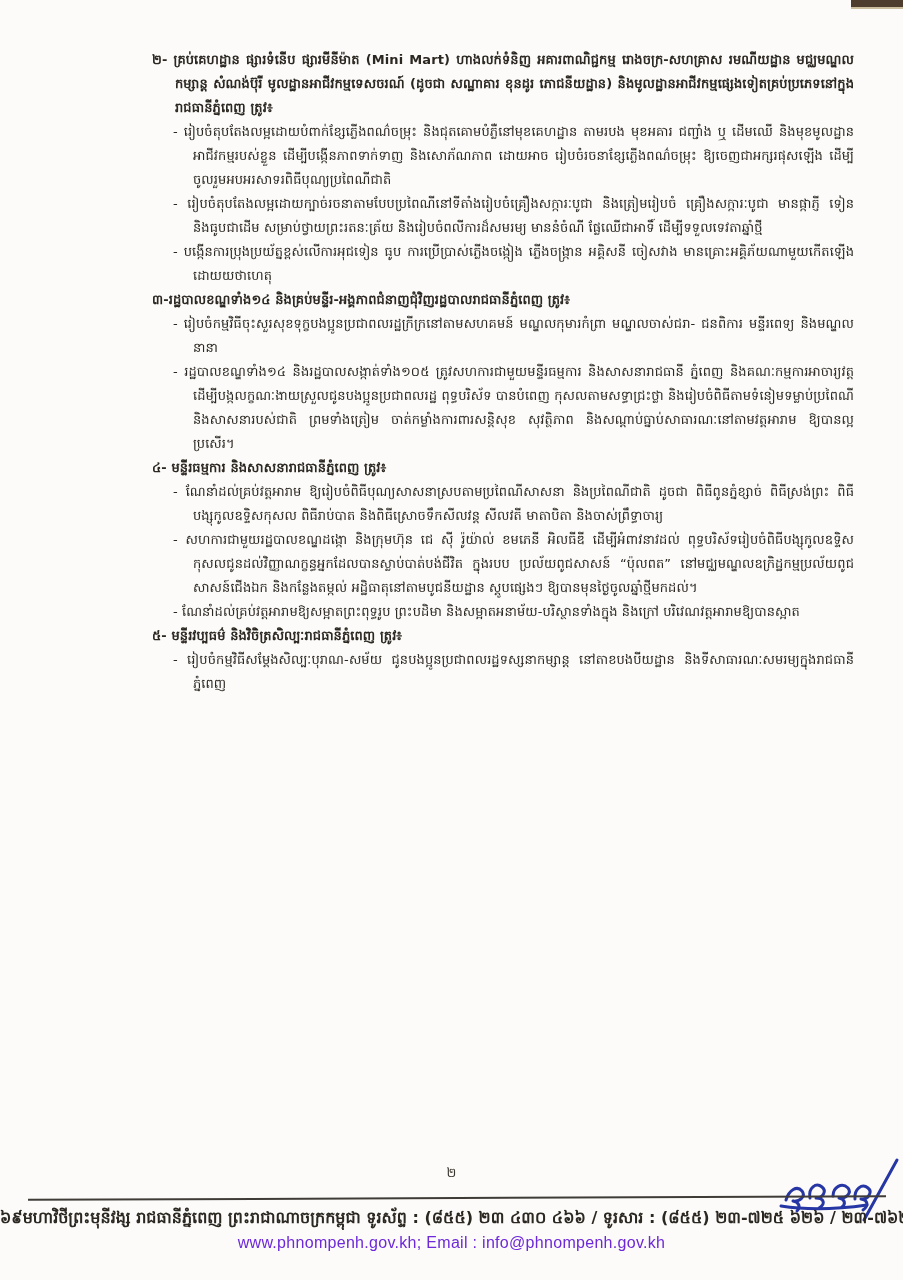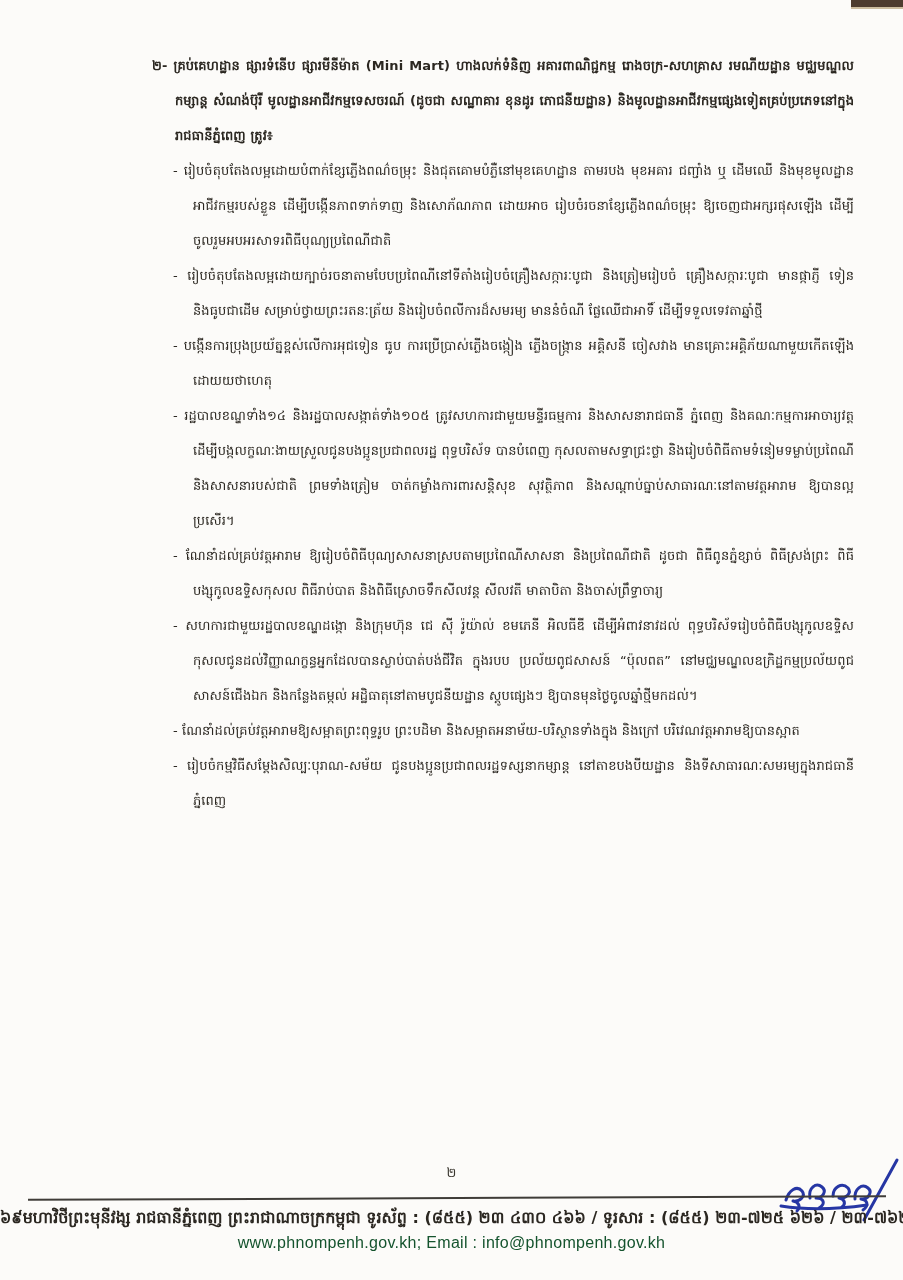--- a/index.html
+++ b/index.html
@@ -21,21 +21,21 @@
     width: 52px; height: 7px;
     background: #4e3c2f;
     border-bottom: 2px solid #cdbd9f;
   }
   .body-text {
     position: absolute;
     left: 152px; top: 48px;
     width: 702px; height: 1108px;
     overflow: hidden;
     font-size: 13px;
-    line-height: 35px;
+    line-height: 24px;
     text-align: justify;
     letter-spacing: 0.1px;
   }
   .section { margin: 0; }
   .intro {
     padding-left: 23px;
     text-indent: -23px;
     font-weight: bold;
   }
   .bullet {
@@ -71,47 +71,51 @@
     font-weight: bold;
     white-space: nowrap;
     overflow: hidden;
   }
   .footer-web {
     position: absolute;
     left: 0; right: 0; top: 1234px;
     text-align: center;
     font-size: 16px;
     letter-spacing: 0.3px;
-    color: #14532d;
+    color: #6d28d9;
     font-family: "Liberation Sans", sans-serif;
   }
 </style>
 </head>
 <body>
 
 <div class="page">
 
   <div class="corner-artifact"></div>
 
   <div class="body-text">
       <div class="section">
         <div class="intro">២- គ្រប់គេហដ្ឋាន ផ្សារទំនើប ផ្សារមីនីម៉ាត (Mini Mart) ហាងលក់ទំនិញ អគារពាណិជ្ជកម្ម រោងចក្រ-សហគ្រាស រមណីយដ្ឋាន មជ្ឈមណ្ឌលកម្សាន្ត សំណង់ប៊ុរី មូលដ្ឋានអាជីវកម្មទេសចរណ៍ (ដូចជា សណ្ឋាគារ ខុនដូរ ភោជនីយដ្ឋាន) និងមូលដ្ឋានអាជីវកម្មផ្សេងទៀតគ្រប់ប្រភេទនៅក្នុងរាជធានីភ្នំពេញ ត្រូវ៖</div>
         <div class="bullet">- រៀបចំតុបតែងលម្អដោយបំពាក់ខ្សែភ្លើងពណ៌ចម្រុះ និងជុតគោមបំភ្លឺនៅមុខគេហដ្ឋាន តាមរបង មុខអគារ ជញ្ជាំង ឬ ដើមឈើ និងមុខមូលដ្ឋានអាជីវកម្មរបស់ខ្លួន ដើម្បីបង្កើនភាពទាក់ទាញ និងសោភ័ណភាព ដោយអាច រៀបចំរចនាខ្សែភ្លើងពណ៌ចម្រុះ ឱ្យចេញជាអក្សរផុសឡើង ដើម្បីចូលរួមអបអរសាទរពិធីបុណ្យប្រពៃណីជាតិ</div>
         <div class="bullet">- រៀបចំតុបតែងលម្អដោយក្បាច់រចនាតាមបែបប្រពៃណីនៅទីតាំងរៀបចំគ្រឿងសក្ការៈបូជា និងត្រៀមរៀបចំ គ្រឿងសក្ការៈបូជា មានផ្កាភ្ញី ទៀន និងធូបជាដើម សម្រាប់ថ្វាយព្រះរតនៈត្រ័យ និងរៀបចំពលីការដ៏សមរម្យ មាននំចំណី ផ្លែឈើជាអាទិ៍ ដើម្បីទទួលទេវតាឆ្នាំថ្មី</div>
         <div class="bullet">- បង្កើនការប្រុងប្រយ័ត្នខ្ពស់លើការអុជទៀន ធូប ការប្រើប្រាស់ភ្លើងចង្កៀង ភ្លើងចង្ក្រាន អគ្គិសនី ចៀសវាង មានគ្រោះអគ្គិភ័យណាមួយកើតឡើងដោយយថាហេតុ</div>
       </div>
       <div class="section">
+        <div class="intro">៣-រដ្ឋបាលខណ្ឌទាំង១៤ និងគ្រប់មន្ទីរ-អង្គភាពជំនាញជុំវិញរដ្ឋបាលរាជធានីភ្នំពេញ ត្រូវ៖</div>
+        <div class="bullet">- រៀបចំកម្មវិធីចុះសួរសុខទុក្ខបងប្អូនប្រជាពលរដ្ឋក្រីក្រនៅតាមសហគមន៍ មណ្ឌលកុមារកំព្រា មណ្ឌលចាស់ជរា- ជនពិការ មន្ទីរពេទ្យ និងមណ្ឌលនានា</div>
         <div class="bullet">- រដ្ឋបាលខណ្ឌទាំង១៤ និងរដ្ឋបាលសង្កាត់ទាំង១០៥ ត្រូវសហការជាមួយមន្ទីរធម្មការ និងសាសនារាជធានី ភ្នំពេញ និងគណៈកម្មការអាចារ្យវត្ត ដើម្បីបង្កលក្ខណៈងាយស្រួលជូនបងប្អូនប្រជាពលរដ្ឋ ពុទ្ធបរិស័ទ បានបំពេញ កុសលតាមសទ្ធាជ្រះថ្លា និងរៀបចំពិធីតាមទំនៀមទម្លាប់ប្រពៃណី និងសាសនារបស់ជាតិ ព្រមទាំងត្រៀម ចាត់កម្លាំងការពារសន្តិសុខ សុវត្ថិភាព និងសណ្តាប់ធ្នាប់សាធារណៈនៅតាមវត្តអារាម ឱ្យបានល្អប្រសើរ។</div>
       </div>
       <div class="section">
+        <div class="intro">៤- មន្ទីរធម្មការ និងសាសនារាជធានីភ្នំពេញ ត្រូវ៖</div>
         <div class="bullet">- ណែនាំដល់គ្រប់វត្តអារាម ឱ្យរៀបចំពិធីបុណ្យសាសនាស្របតាមប្រពៃណីសាសនា និងប្រពៃណីជាតិ ដូចជា ពិធីពូនភ្នំខ្សាច់ ពិធីស្រង់ព្រះ ពិធីបង្សុកូលឧទ្ទិសកុសល ពិធីរាប់បាត និងពិធីស្រោចទឹកសីលវន្ត សីលវតី មាតាបិតា និងចាស់ព្រឹទ្ធាចារ្យ</div>
         <div class="bullet">- សហការជាមួយរដ្ឋបាលខណ្ឌដង្កោ និងក្រុមហ៊ុន ជេ ស៊ី រ៉ូយ៉ាល់ ខមភេនី អិលធីឌី ដើម្បីអំពាវនាវដល់ ពុទ្ធបរិស័ទរៀបចំពិធីបង្សុកូលឧទ្ទិសកុសលជូនដល់វិញ្ញាណក្ខន្ធអ្នកដែលបានស្លាប់បាត់បង់ជីវិត ក្នុងរបប ប្រល័យពូជសាសន៍ “ប៉ុលពត” នៅមជ្ឈមណ្ឌលឧក្រិដ្ឋកម្មប្រល័យពូជសាសន៍ជើងឯក និងកន្លែងតម្កល់ អដ្ឋិធាតុនៅតាមបូជនីយដ្ឋាន ស្តូបផ្សេងៗ ឱ្យបានមុនថ្ងៃចូលឆ្នាំថ្មីមកដល់។</div>
         <div class="bullet">- ណែនាំដល់គ្រប់វត្តអារាមឱ្យសម្អាតព្រះពុទ្ធរូប ព្រះបដិមា និងសម្អាតអនាម័យ-បរិស្ថានទាំងក្នុង និងក្រៅ បរិវេណវត្តអារាមឱ្យបានស្អាត</div>
       </div>
       <div class="section">
+        <div class="intro">៥- មន្ទីរវប្បធម៌ និងវិចិត្រសិល្បៈរាជធានីភ្នំពេញ ត្រូវ៖</div>
         <div class="bullet">- រៀបចំកម្មវិធីសម្តែងសិល្បៈបុរាណ-សម័យ ជូនបងប្អូនប្រជាពលរដ្ឋទស្សនាកម្សាន្ត នៅតាខបងបីយដ្ឋាន និងទីសាធារណៈសមរម្យក្នុងរាជធានីភ្នំពេញ</div>
       </div>
     </div>
 
   <div class="page-number">២</div>
 
   <svg class="signature-svg" viewBox="0 0 125 75" xmlns="http://www.w3.org/2000/svg">
     <g fill="none" stroke="#2636a4" stroke-width="3" stroke-linecap="round" stroke-linejoin="round">
       <path d="M8 44 c3 -10 11 -15 16 -9 c4 5 -2 11 -9 10 c6 1 8 6 4 10"></path>
       <path d="M32 42 c-2 -10 6 -16 12 -11 c5 4 1 11 -6 11 c8 0 10 6 3 10"></path>

